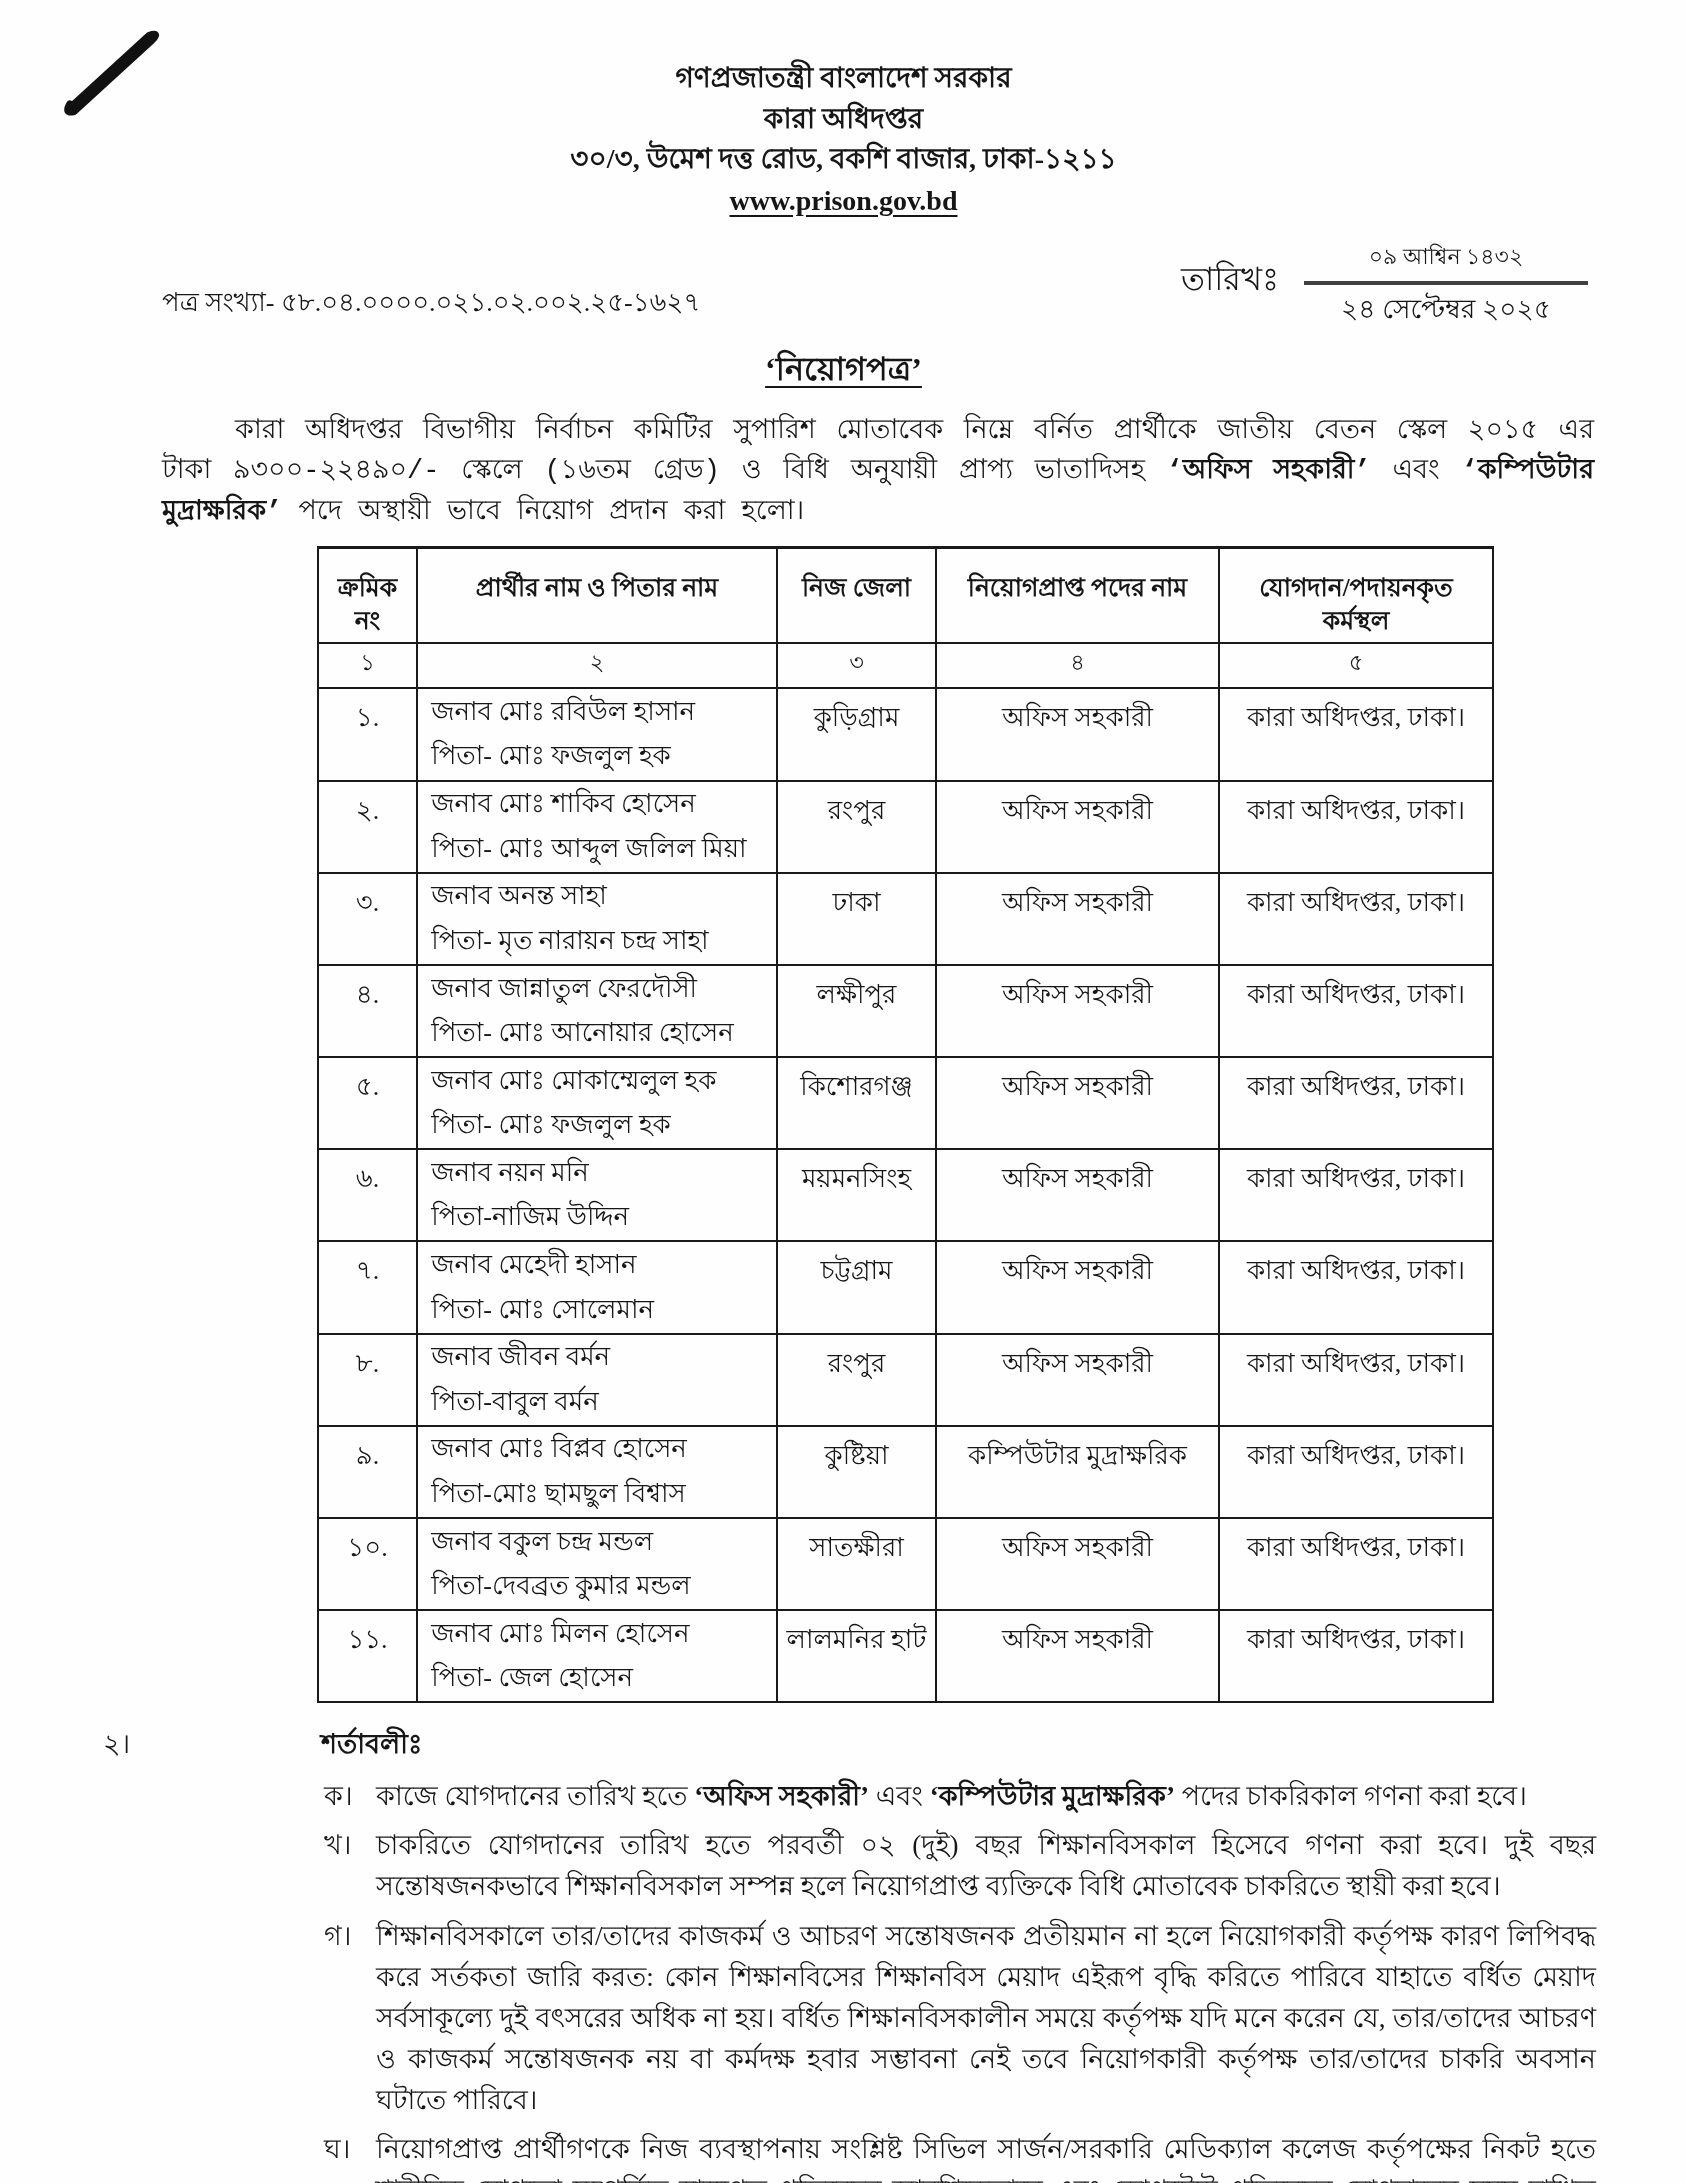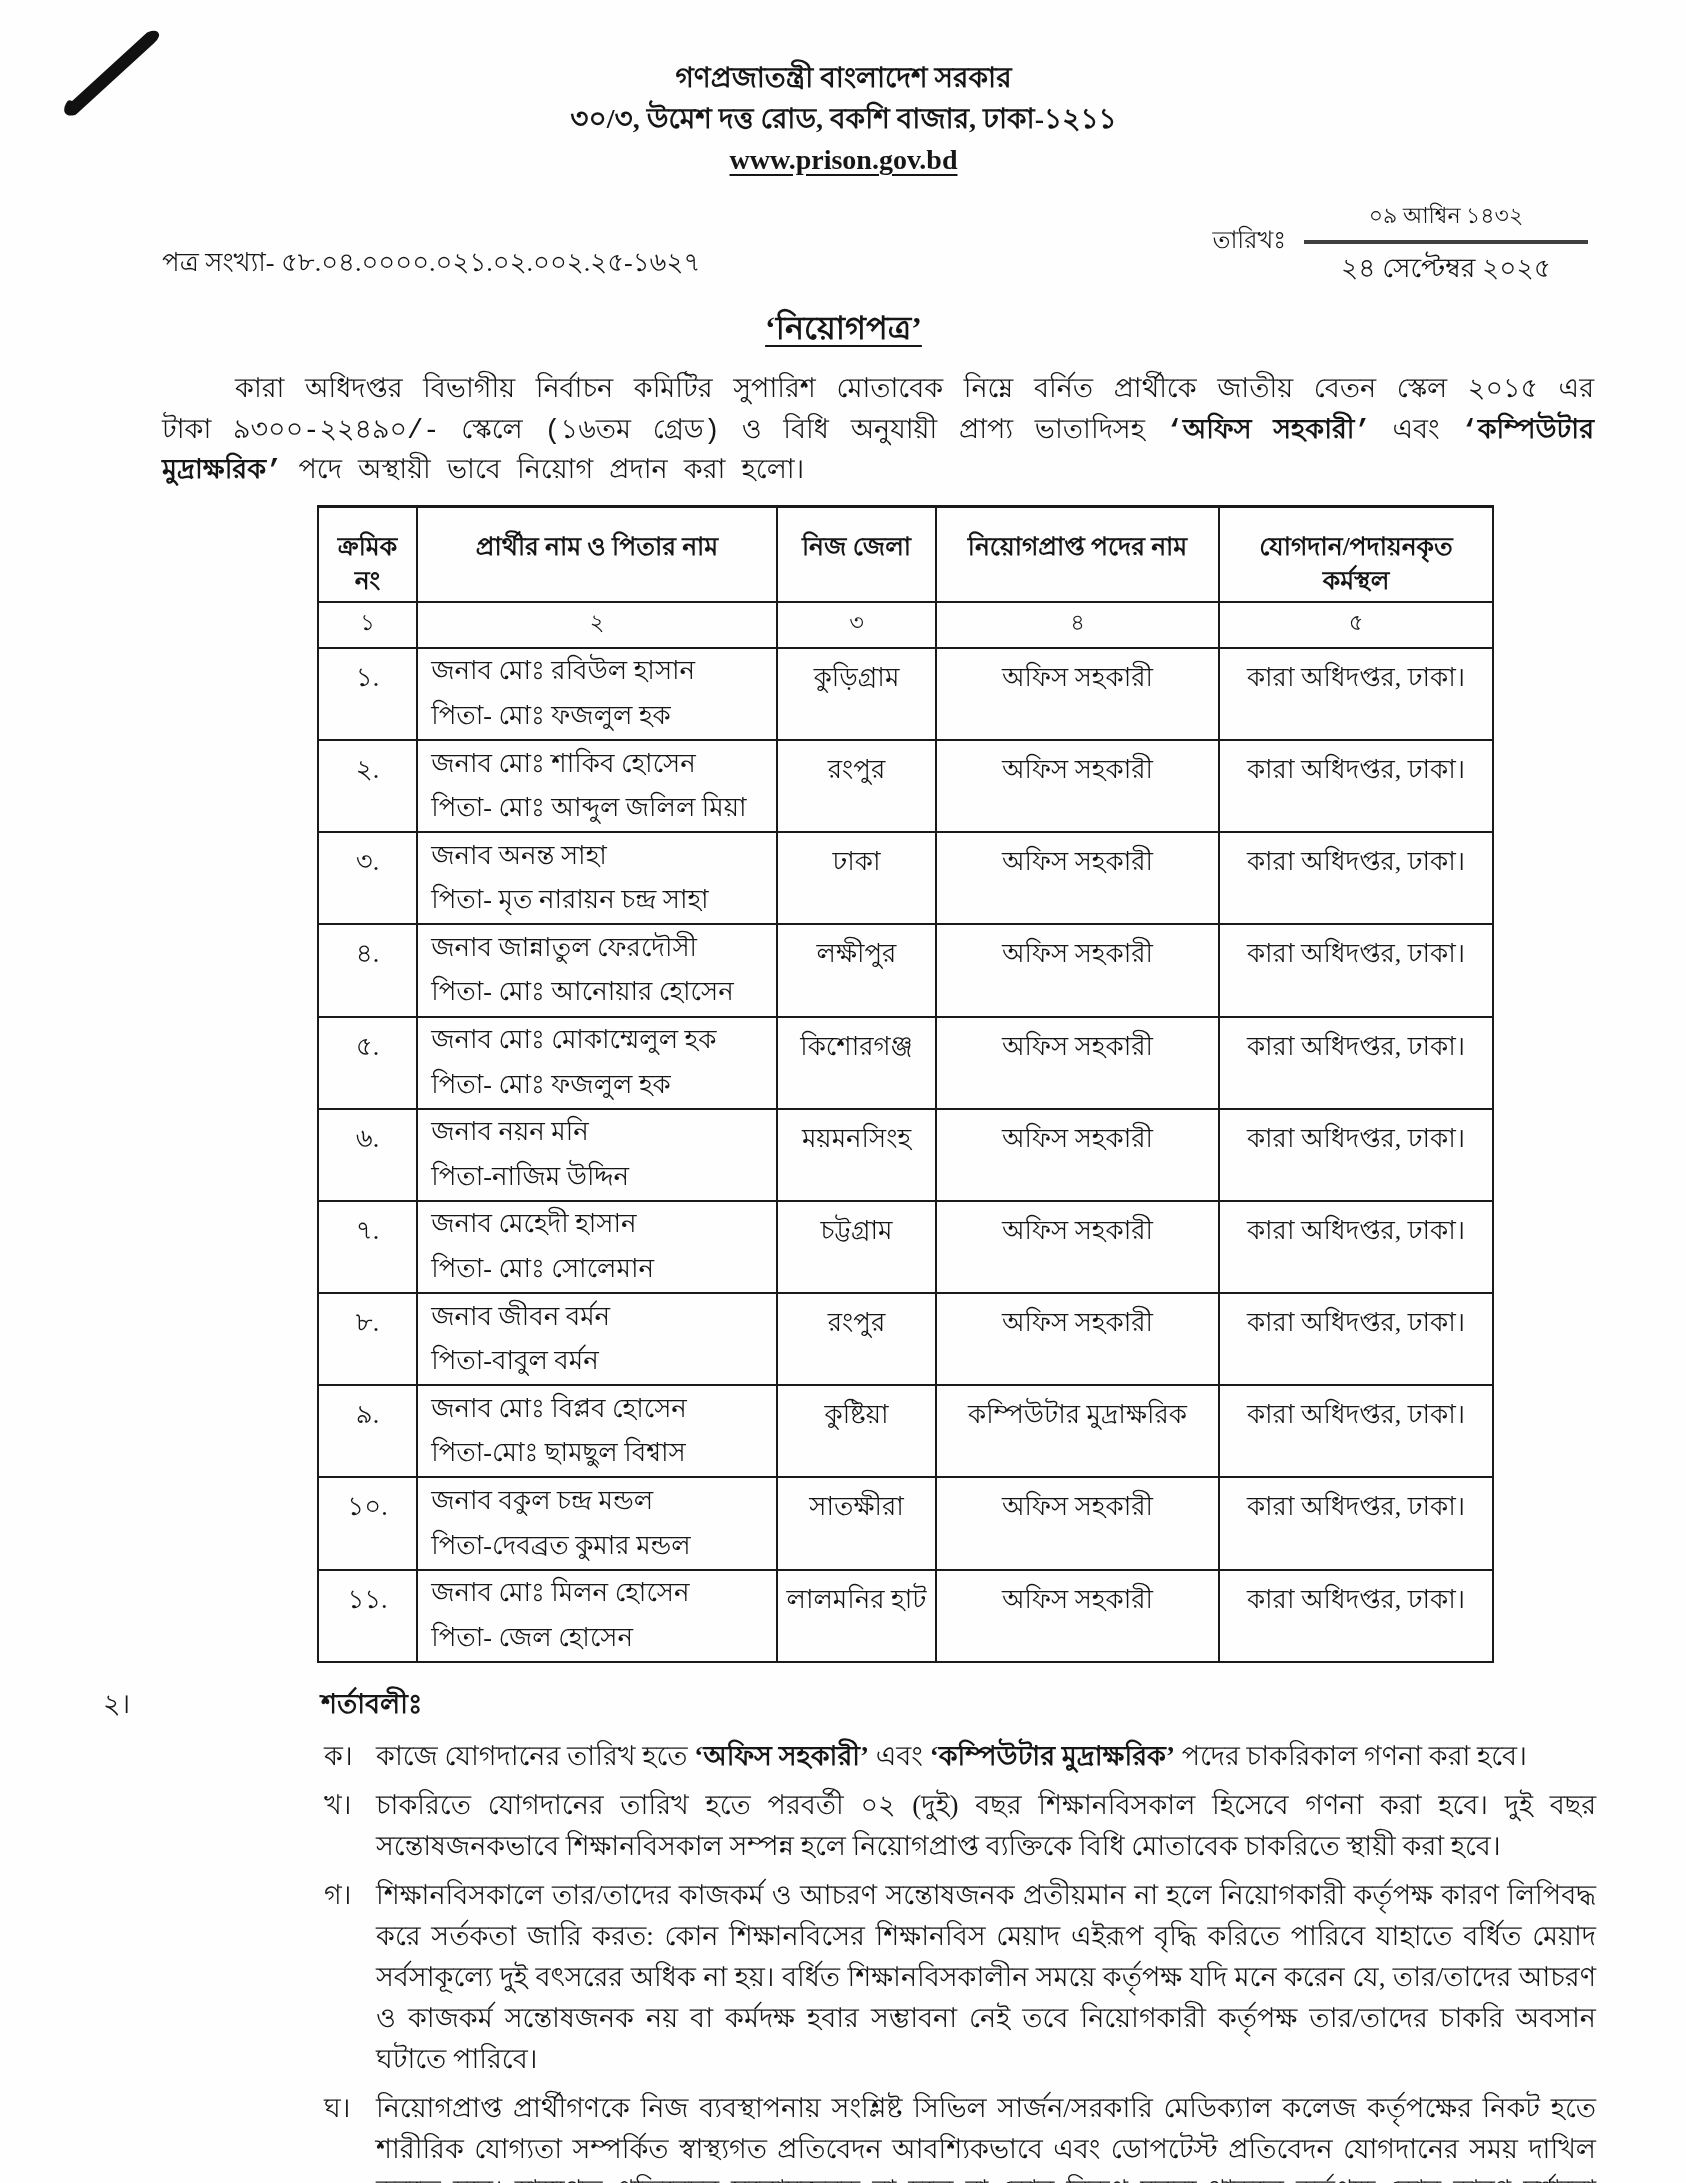--- a/index.html
+++ b/index.html
@@ -20,21 +20,21 @@
   .hdr { padding-top:58px; text-align:center; }
   .hdr-line { font-size:28px; line-height:1.45; font-weight:bold; }
   .hdr-line.addr { font-weight:bold; }
   .hdr-url { font-size:28px; line-height:1.5; font-weight:bold; text-decoration:underline; text-underline-offset:4.6px; }
 
   
   .meta { display:flex; justify-content:space-between; align-items:flex-end;
           margin:17px 99px 0 162px; }
   .letter-no { font-size:26px; padding-bottom:6.6px; }
   .date-wrap { display:flex; align-items:center; }
-  .date-label { font-size:24px; margin-right:18px; padding-bottom:9.3px; }
+  .date-label { font-size:32px; margin-right:25px; padding-bottom:9.3px; }
   .date-stack { text-align:center; min-width:284px; }
   .date-top { font-size:22px; padding:0 9.3px 5.3px 9.3px; border-bottom:4px solid #404040; }
   .date-bottom { font-size:26.5px; padding-top:4px; }
 
   
   .title { text-align:center; margin-top:10.6px; font-size:32px; font-weight:bold;
            text-decoration:underline; text-underline-offset:6px; text-decoration-thickness:2px; }
 
   
   .intro { margin:13.2px 93px 0 162px; font-size:27px; line-height:1.5;
@@ -68,20 +68,21 @@
 <body>
 
 <div class="page">
 
   <svg class="tick" viewBox="0 0 180 150">
     <path d="M18 128 q-8 14 6 10 l118 -108 q12 -12 -4 -6 l-116 106" fill="none" stroke="#111" stroke-width="12" stroke-linecap="round" stroke-linejoin="round"></path>
   </svg>
 
   <div class="hdr">
     <div class="hdr-line">গণপ্রজাতন্ত্রী বাংলাদেশ সরকার</div>
+    <div class="hdr-line">কারা অধিদপ্তর</div>
     <div class="hdr-line addr">৩০/৩, উমেশ দত্ত রোড, বকশি বাজার, ঢাকা-১২১১</div>
     <div class="hdr-url">www.prison.gov.bd</div>
   </div>
 
   <div class="meta">
     <div class="letter-no">পত্র সংখ্যা- ৫৮.০৪.০০০০.০২১.০২.০০২.২৫-১৬২৭</div>
     <div class="date-wrap">
       <div class="date-label">তারিখঃ</div>
       <div class="date-stack">
         <div class="date-top">০৯ আশ্বিন ১৪৩২</div>

